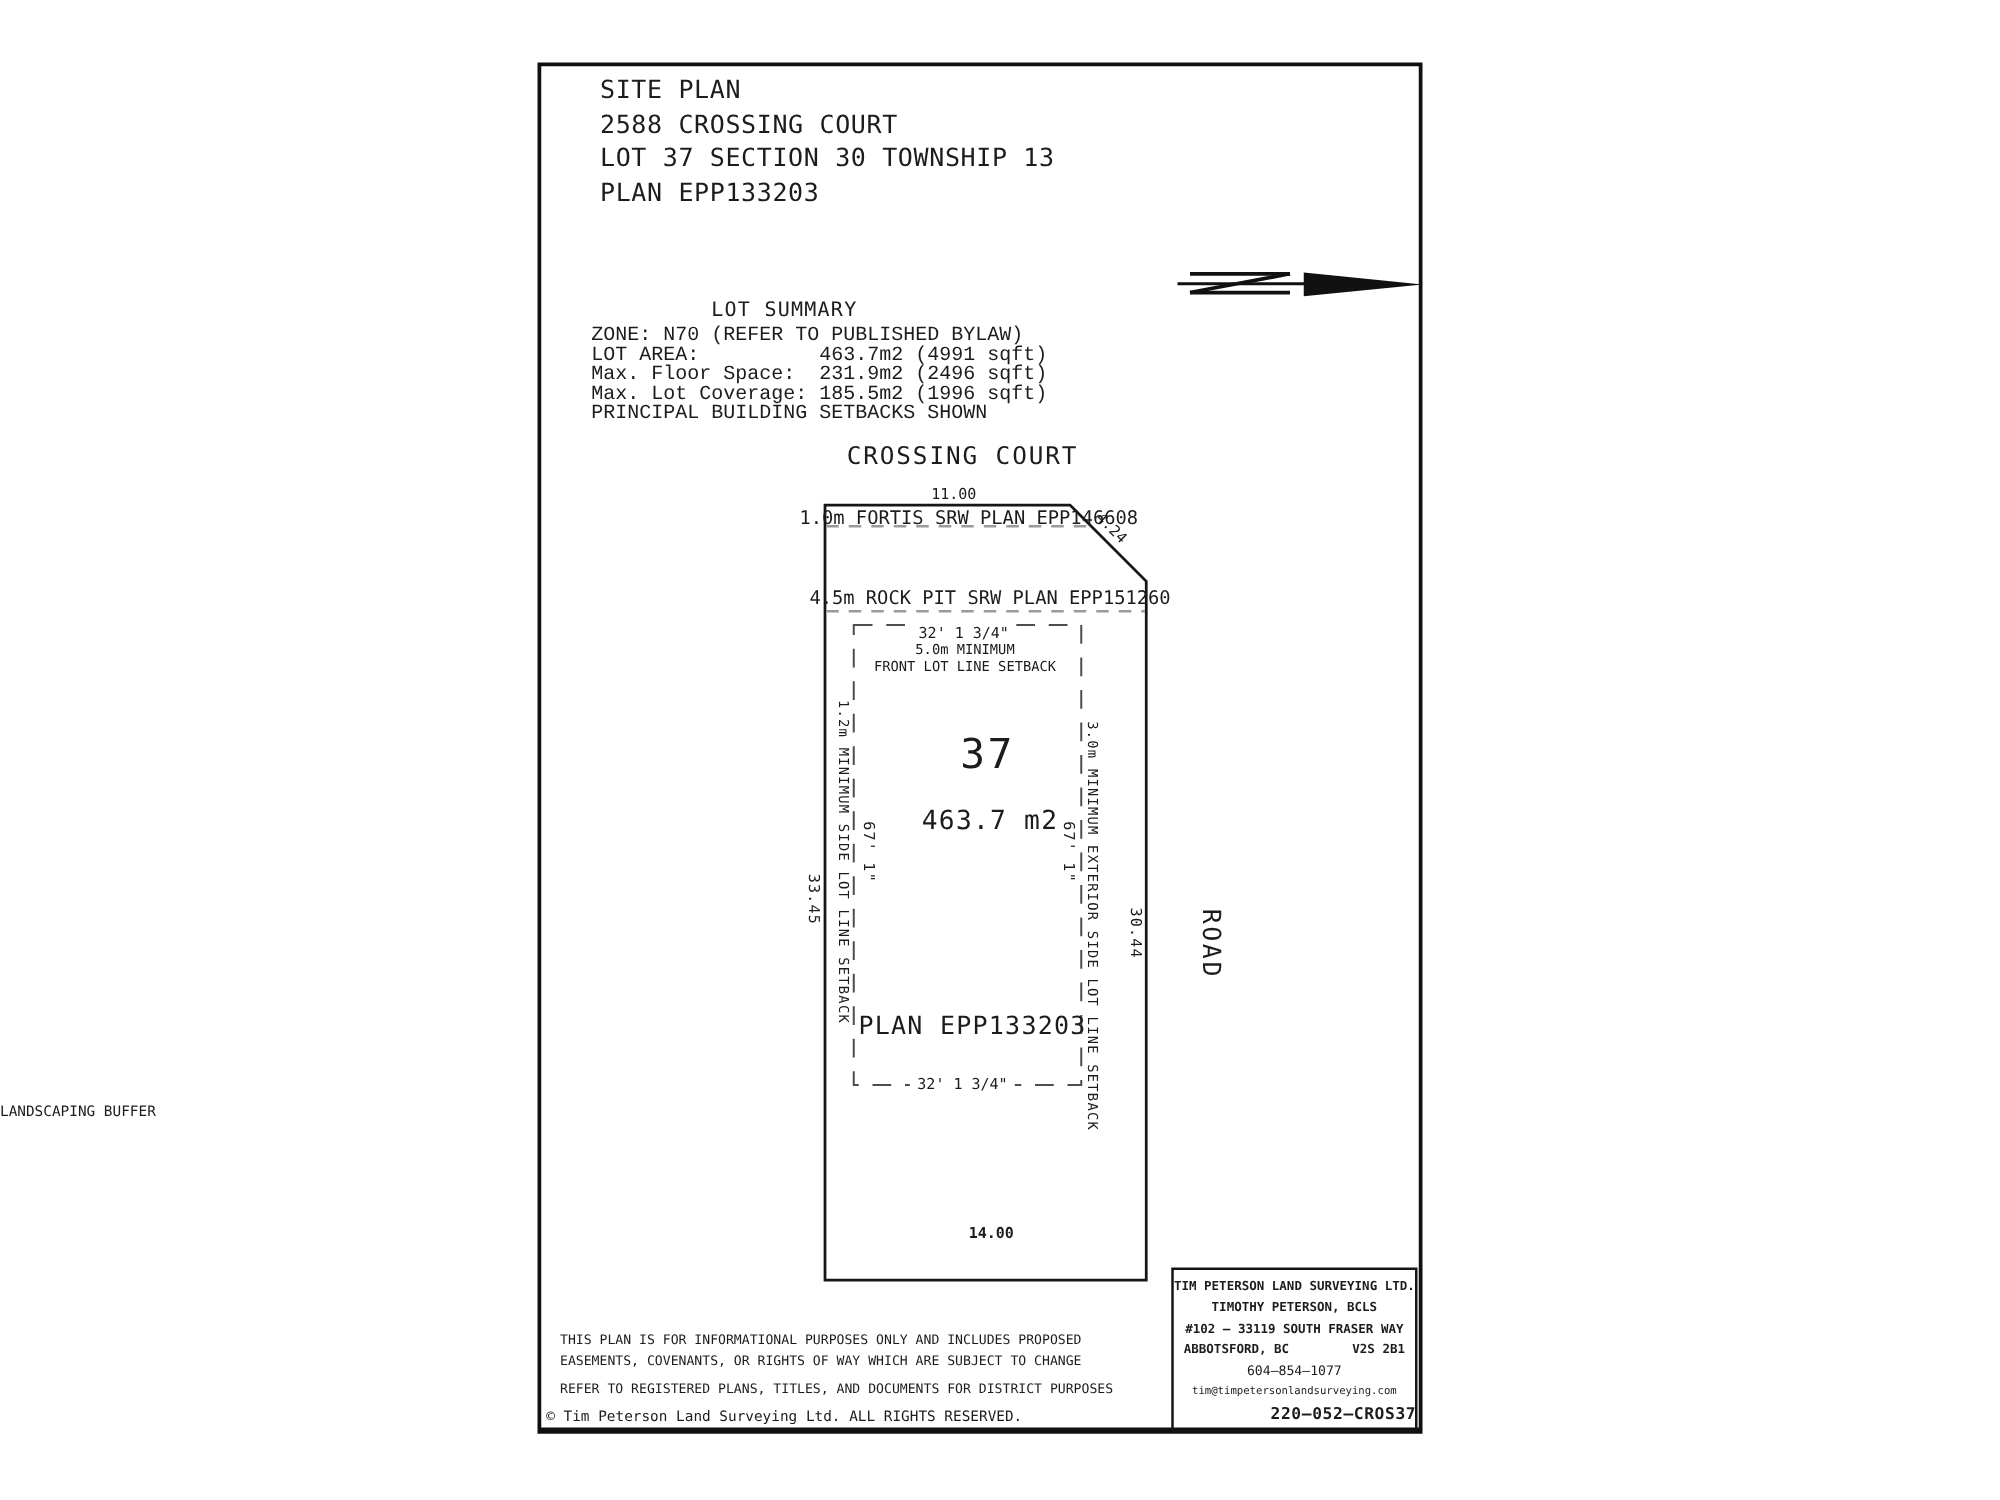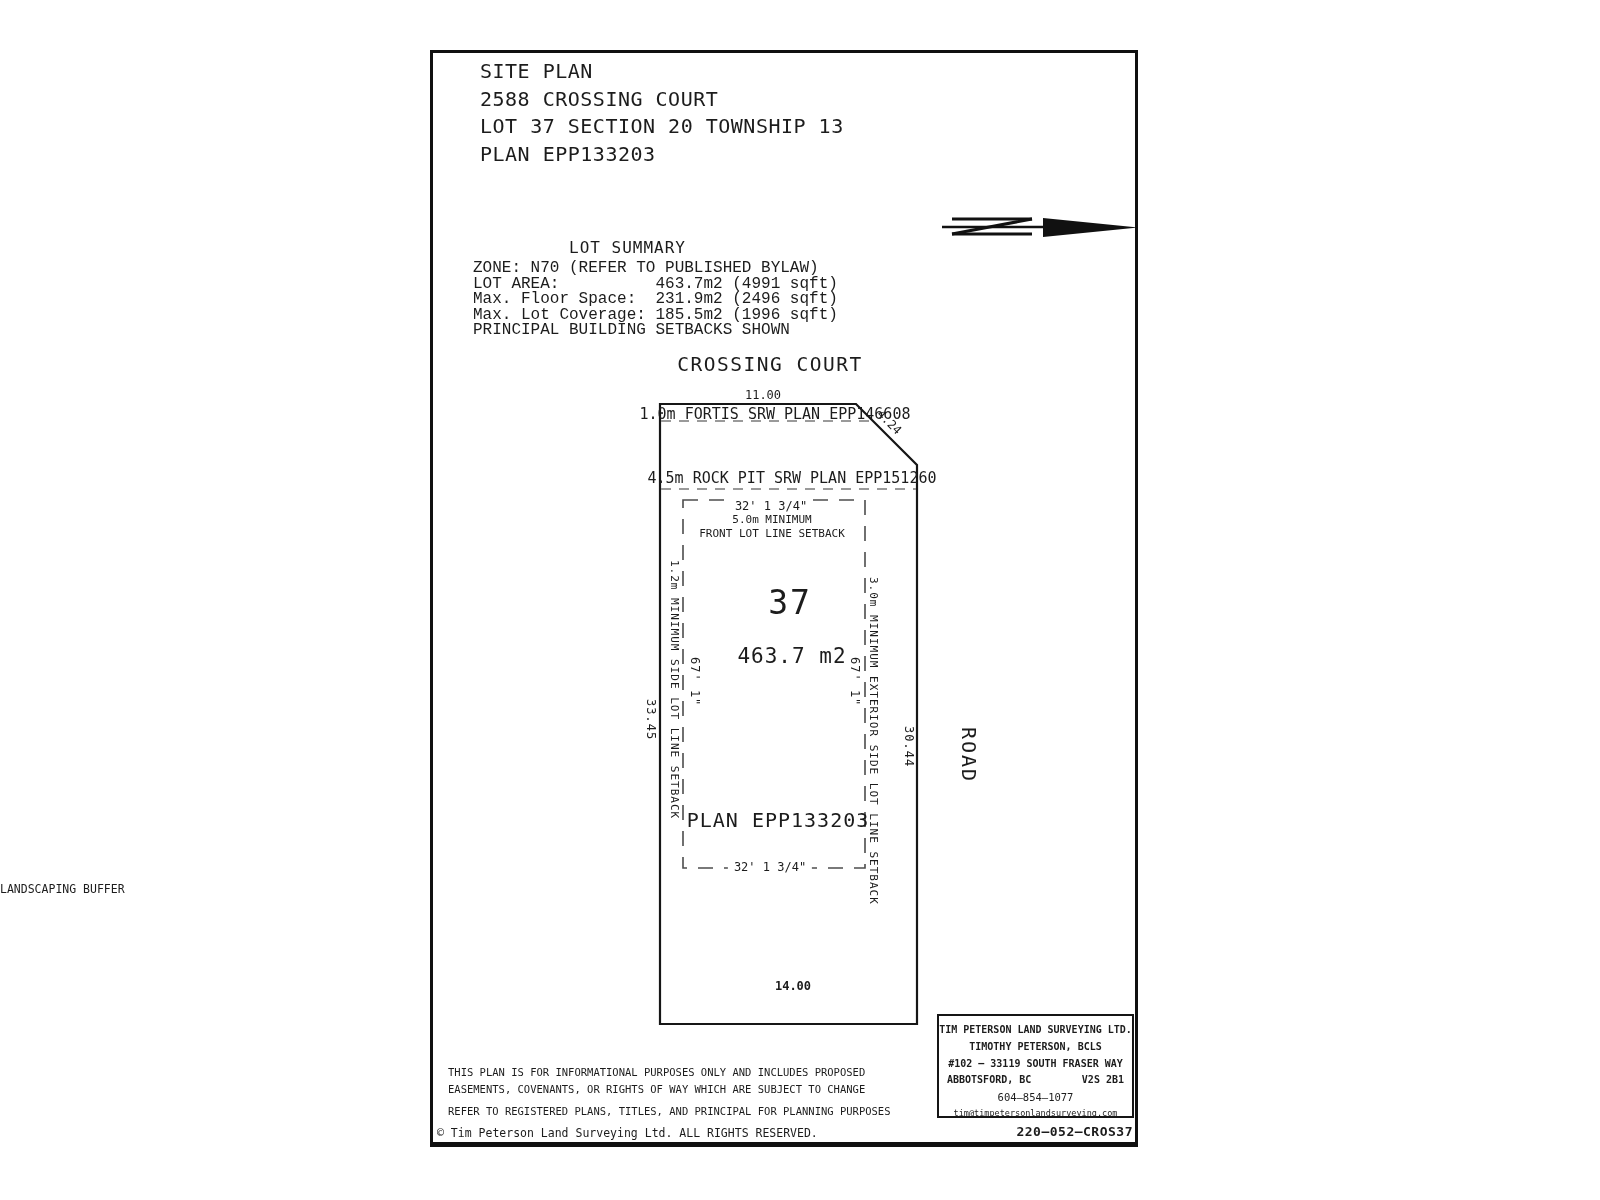--- a/index.html
+++ b/index.html
@@ -36,21 +36,21 @@
   .buffer { top: 882px; font-size: 11.5px; }
   .road   { font-size: 20px; font-weight: 500; letter-spacing: 2px; }
   .vsb    { font-size: 11px; letter-spacing: 1px; }
   .vdim   { font-size: 12px; letter-spacing: 1px; }
 
   .notes { left: 448px; font-size: 10.5px; }
   .copyright { left: 437px; top: 1126px; font-size: 11.5px; }
   .job { top: 1124px; font-size: 13px; font-weight: bold; letter-spacing: 0.5px; }
 
   .surv-box {
-    position: absolute; left: 937px; top: 1014px; width: 197px; height: 104px;
+    position: absolute; left: 937px; top: 1014px; width: 197px; height: 132px;
     border: 2.5px solid #151515; text-align: center; padding-top: 6px;
   }
   .surv-box .b  { font-size: 10px; font-weight: bold; line-height: 16.8px; }
   .surv-box .row { display: flex; justify-content: space-between; padding: 0 8px; font-size: 10px; font-weight: bold; line-height: 16.8px; }
   .surv-box .ph { font-size: 10.5px; line-height: 17px; }
   .surv-box .em { font-size: 8.5px; line-height: 15px; }
 
   svg.overlay { position: absolute; left: 0; top: 0; }
   .north { position: absolute; left: 920px; top: 200px; }
 </style>
@@ -74,21 +74,21 @@
   <line x1="32" y1="19" x2="112" y2="19" stroke="#111" stroke-width="3"></line>
   <line x1="32" y1="34" x2="112" y2="34" stroke="#111" stroke-width="3"></line>
   <line x1="32" y1="34" x2="112" y2="19" stroke="#111" stroke-width="3"></line>
   <line x1="22" y1="27" x2="125" y2="27" stroke="#111" stroke-width="2.5"></line>
   <polygon points="123,18 218,27.5 123,37" fill="#111"></polygon>
 </svg>
 
 <div class="abs title-block">
   <div>SITE PLAN</div>
   <div>2588 CROSSING COURT</div>
-  <div>LOT 37 SECTION 20 TOWNSHIP 13</div>
+  <div>LOT 37 SECTION 30 TOWNSHIP 13</div>
   <div>PLAN EPP133203</div>
 </div>
 
 <div class="abs summary-head">LOT SUMMARY</div>
 <div class="abs summary-rows">
   <div>ZONE: N70 (REFER TO PUBLISHED BYLAW)</div>
   <div>LOT AREA:          463.7m2 (4991 sqft)</div>
   <div>Max. Floor Space:  231.9m2 (2496 sqft)</div>
   <div>Max. Lot Coverage: 185.5m2 (1996 sqft)</div>
   <div>PRINCIPAL BUILDING SETBACKS SHOWN</div>
@@ -112,21 +112,21 @@
 <div class="v vdim" style="left:702px; top:657px;">67' 1"</div>
 <div class="v vdim" style="left:658px; top:699px;">33.45</div>
 <div class="v vdim" style="left:862px; top:657px;">67' 1"</div>
 <div class="v vsb" style="left:880px; top:577px;">3.0m MINIMUM EXTERIOR SIDE LOT LINE SETBACK</div>
 <div class="v vdim" style="left:916px; top:726px;">30.44</div>
 <div class="v road" style="left:981px; top:727px;">ROAD</div>
 <div class="d45 dim" style="left:884px; top:407px;">4.24</div>
 
 <div class="abs notes" style="top:1066px;">THIS PLAN IS FOR INFORMATIONAL PURPOSES ONLY AND INCLUDES PROPOSED</div>
 <div class="abs notes" style="top:1083px;">EASEMENTS, COVENANTS, OR RIGHTS OF WAY WHICH ARE SUBJECT TO CHANGE</div>
-<div class="abs notes" style="top:1105px;">REFER TO REGISTERED PLANS, TITLES, AND PRINCIPAL FOR PLANNING PURPOSES</div>
+<div class="abs notes" style="top:1105px;">REFER TO REGISTERED PLANS, TITLES, AND DOCUMENTS FOR DISTRICT PURPOSES</div>
 
 <div class="surv-box">
   <div class="b">TIM PETERSON LAND SURVEYING LTD.</div>
   <div class="b">TIMOTHY PETERSON, BCLS</div>
   <div class="b">#102 – 33119 SOUTH FRASER WAY</div>
   <div class="row">
     <span>ABBOTSFORD, BC</span>
     <span>V2S 2B1</span>
   </div>
   <div class="ph">604–854–1077</div>

